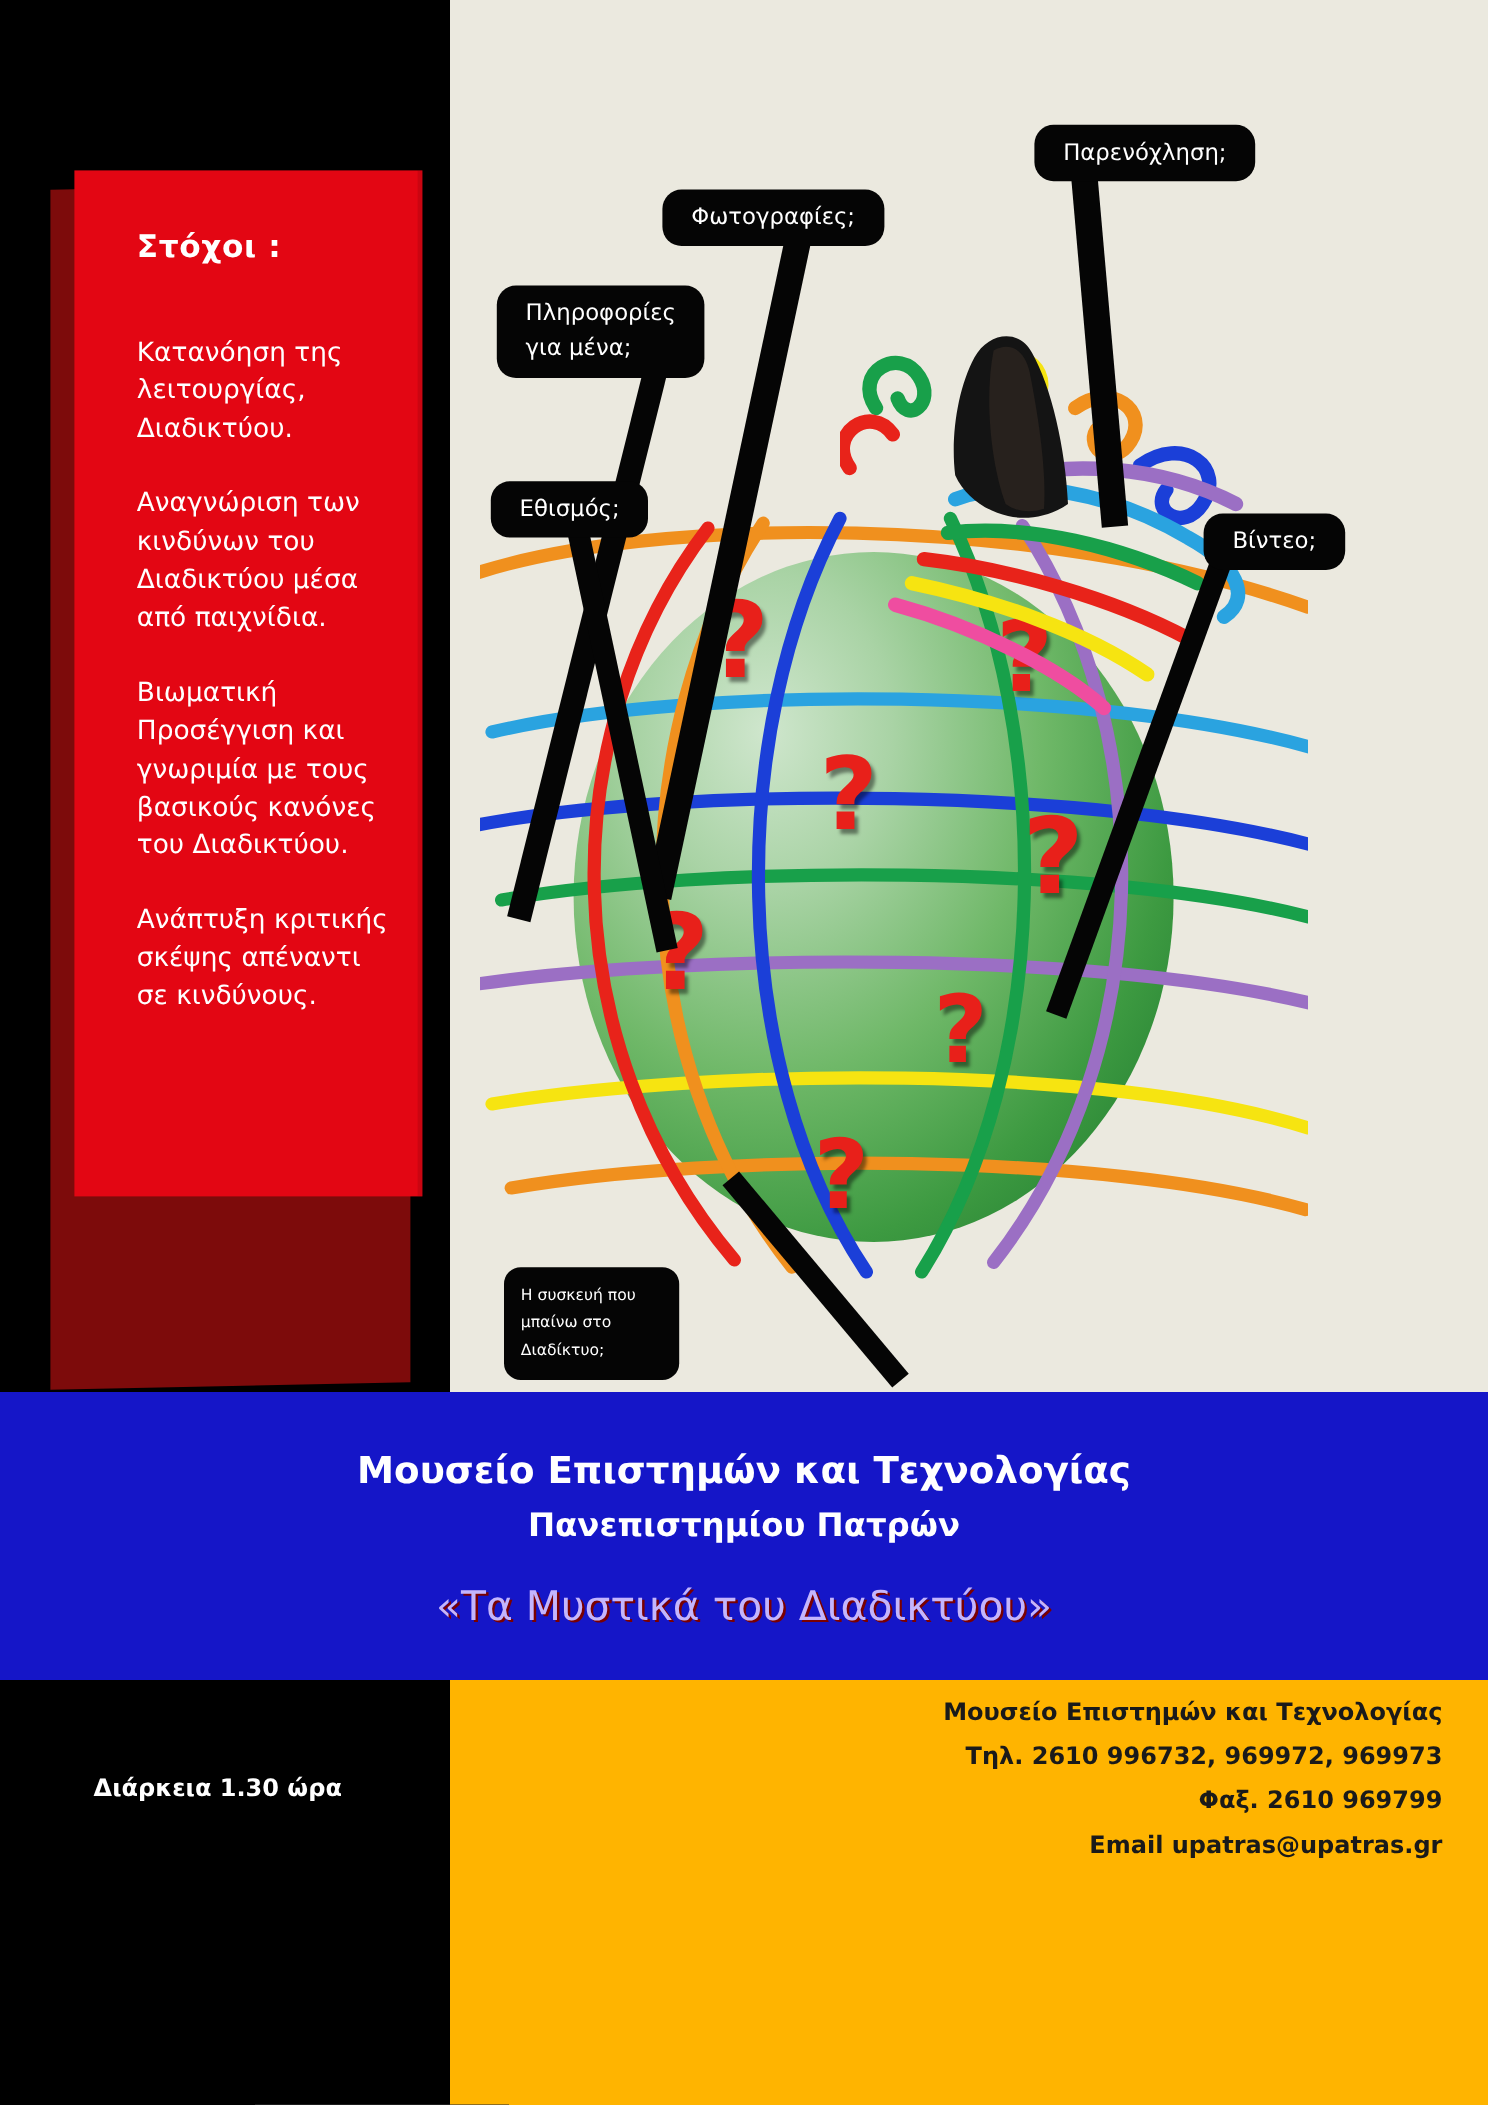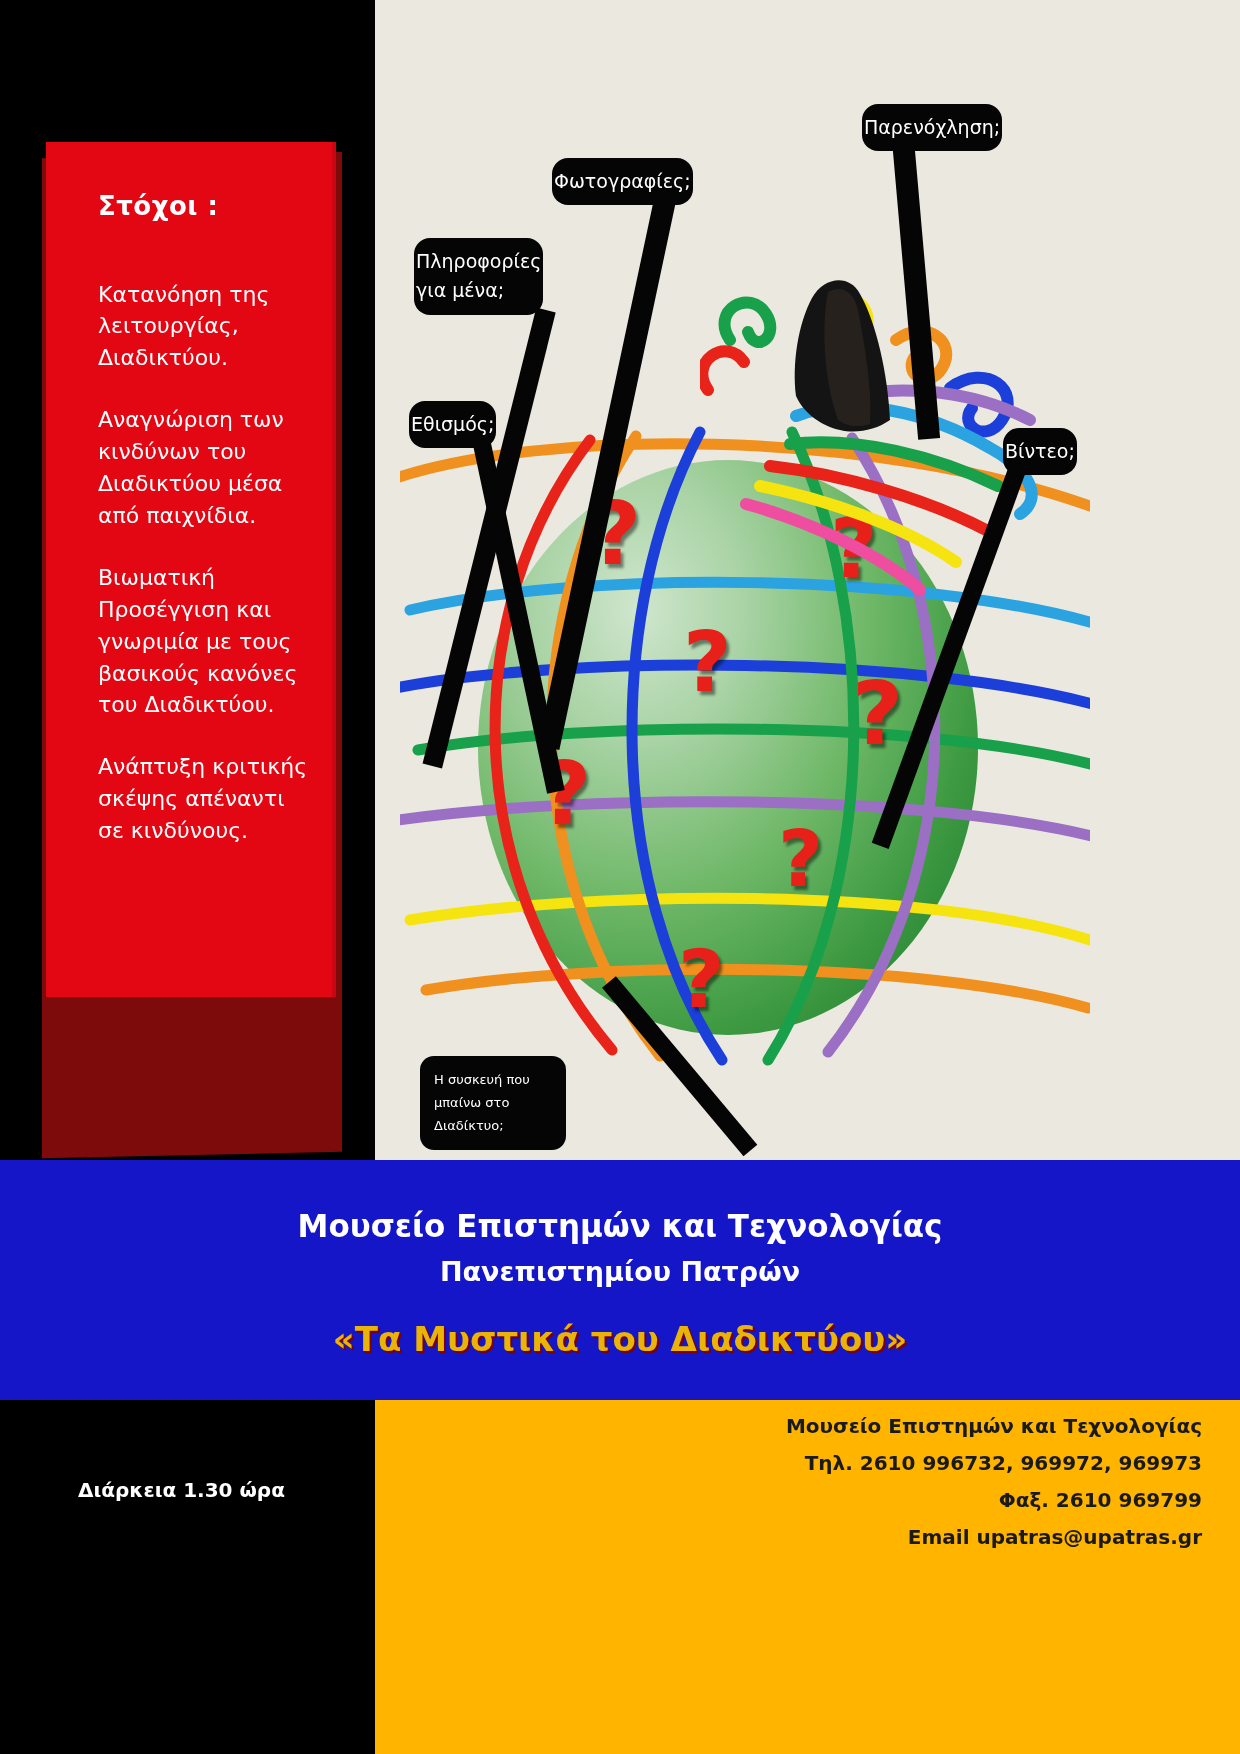--- a/index.html
+++ b/index.html
@@ -7,52 +7,52 @@
 
   .poster{position:relative;width:1240px;height:1754px;overflow:hidden;background:#000000;}
 
   
   .black-bg{position:absolute;left:0;top:0;width:1240px;height:1754px;background:#000000;}
   .art-panel{position:absolute;left:375px;top:0;width:865px;height:1160px;background:#ebe9df;}
 
   
   .red-shadow{position:absolute;left:42px;top:155px;width:300px;height:1000px;background:#7d0b0b;
               transform:skewY(-1.2deg);}
-  .red-box{position:absolute;left:46px;top:142px;width:290px;height:855px;background:#e30613;
+  .red-box{position:absolute;left:62px;top:142px;width:290px;height:855px;background:#e30613;
            box-shadow:inset -4px 0 0 rgba(0,0,0,.10);}
   .red-box .inner{padding:50px 28px 0 52px;color:#ffffff;}
   .red-title{font-size:26px;font-weight:bold;letter-spacing:.5px;margin:0 0 58px 0;line-height:1.1;}
   .red-para{font-size:22px;line-height:1.45;margin:0 0 30px 0;}
 
   
   .globe-wrap{position:absolute;left:400px;top:420px;width:690px;height:650px;}
   .globe-sphere{position:absolute;left:78px;top:40px;width:500px;height:575px;border-radius:50%;
     background:radial-gradient(ellipse at 32% 26%, #cfe6cd 0%, #a9d3a5 22%, #6fb868 48%, #3d9a41 72%, #17722a 100%);}
   .globe-svg{position:absolute;left:0;top:0;}
 
   
   .qmark{position:absolute;color:#e8201a;font-weight:bold;font-family:"DejaVu Sans","Liberation Sans",sans-serif;
          text-shadow:3px 4px 3px rgba(0,0,0,.45);line-height:1;}
 
   
   .bubble{position:absolute;background:#050505;color:#ffffff;border-radius:16px;
-          padding:9px 2px;font-size:19px;line-height:1.55;z-index:6;white-space:pre-line;}
+          padding:9px 24px;font-size:19px;line-height:1.55;z-index:6;white-space:pre-line;}
   .bubble.small{font-size:13px;line-height:1.75;border-radius:14px;padding:13px 14px;}
   .tail{position:absolute;background:#050505;z-index:5;transform-origin:top center;}
 
   
   .figure{position:absolute;left:700px;top:270px;width:360px;height:330px;z-index:4;}
 
   
   .blue-band{position:absolute;left:0;top:1160px;width:1240px;height:240px;background:#1516c8;
              color:#ffffff;text-align:center;}
   .blue-l1{font-size:31px;font-weight:bold;margin:0;padding-top:48px;line-height:1.22;}
   .blue-l2{font-size:27px;font-weight:bold;margin:10px;line-height:1.22;}
   .blue-sub{font-size:21px;margin:14px 0 0 0;}
-  .blue-title{font-size:34px;font-weight:bold;color:#eab308;margin:30px 0 0 0;
+  .blue-title{font-size:34px;font-weight:normal;color:#c4b5fd;margin:30px 0 0 0;
               text-shadow:2px 2px 0 #7a0000;}
 
   
   .bottom-black{position:absolute;left:0;top:1400px;width:375px;height:354px;background:#000000;}
   .duration{position:absolute;left:78px;top:1478px;color:#ffffff;font-size:20px;font-weight:bold;}
   .orange-box{position:absolute;left:375px;top:1400px;width:865px;height:354px;background:#ffb400;}
   .contact{position:absolute;right:38px;top:1408px;text-align:right;color:#1a1a1a;
            font-size:20px;font-weight:bold;line-height:1.85;}
 </style>
 </head>

